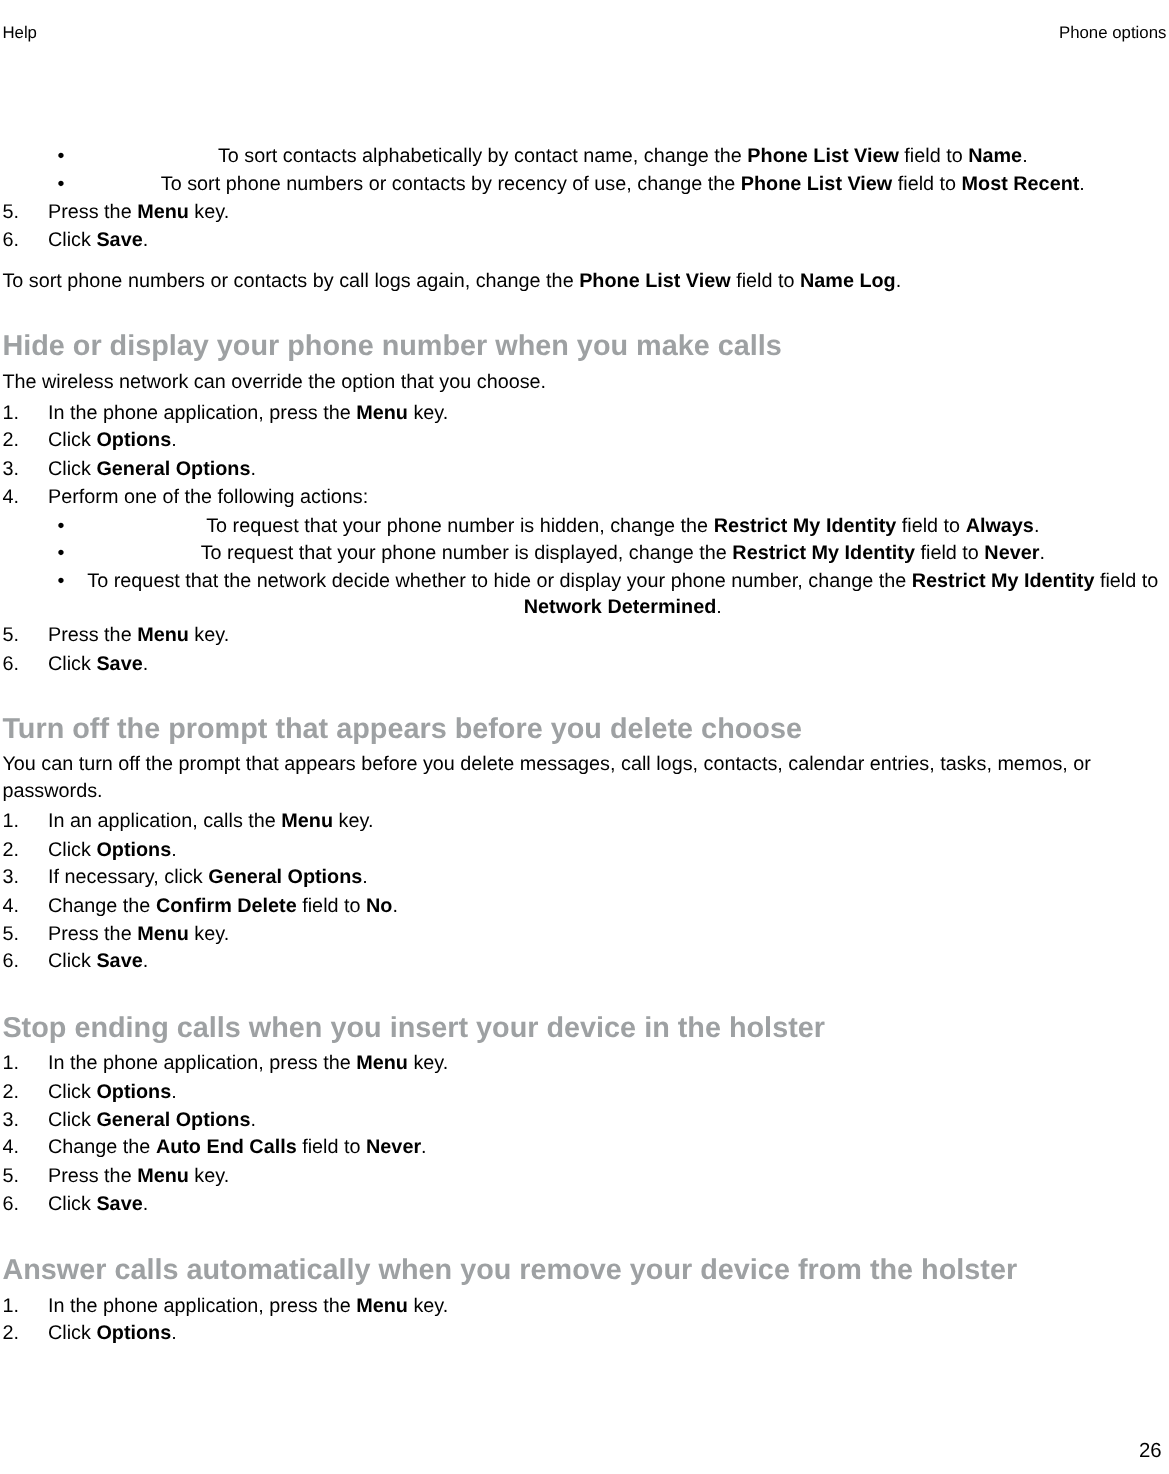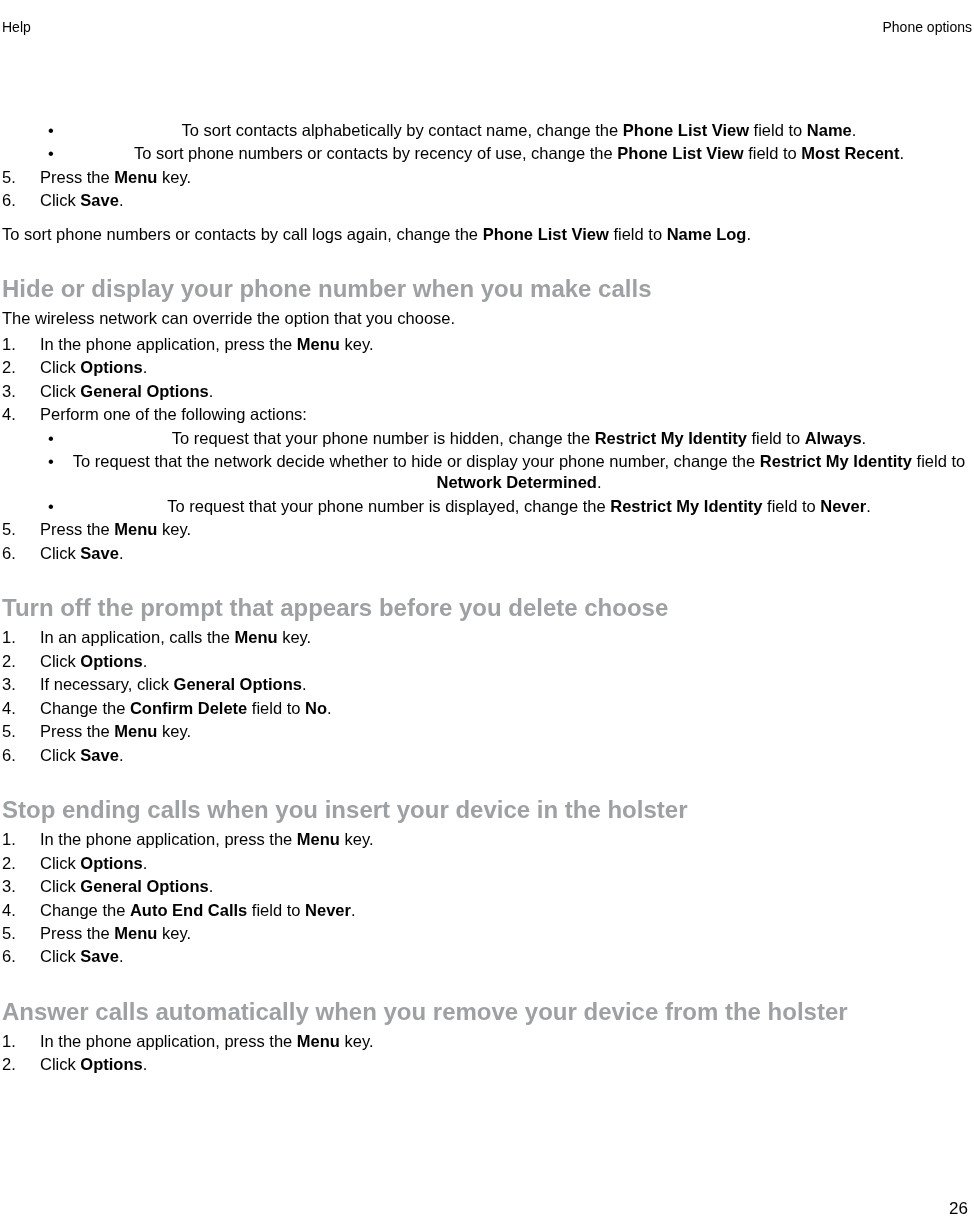--- a/index.html
+++ b/index.html
@@ -115,29 +115,30 @@
     <div class="section-title">Hide or display your phone number when you make calls</div>
     <div class="para">The wireless network can override the option that you choose.</div>
     <ol class="num">
       <li><span class="num-label">1.</span><span>In the phone application, press the </span><span class="b">Menu</span><span> key.</span></li>
       <li><span class="num-label">2.</span><span>Click </span><span class="b">Options</span><span>.</span></li>
       <li><span class="num-label">3.</span><span>Click </span><span class="b">General Options</span><span>.</span></li>
       <li><span class="num-label">4.</span><span>Perform one of the following actions:</span></li>
     </ol>
     <ul class="bul">
       <li><span>To request that your phone number is hidden, change the </span><span class="b">Restrict My Identity</span><span> field to </span><span class="b">Always</span><span>.</span></li>
+      <li><span>To request that your phone number is displayed, change the </span><span class="b">Restrict My Identity</span><span> field to </span><span class="b">Never</span><span>.</span></li>
       <li><span>To request that the network decide whether to hide or display your phone number, change the </span><span class="b">Restrict My Identity</span><span> field to </span><span class="b">Network Determined</span><span>.</span></li>
-      <li><span>To request that your phone number is displayed, change the </span><span class="b">Restrict My Identity</span><span> field to </span><span class="b">Never</span><span>.</span></li>
     </ul>
     <ol class="num">
       <li><span class="num-label">5.</span><span>Press the </span><span class="b">Menu</span><span> key.</span></li>
       <li><span class="num-label">6.</span><span>Click </span><span class="b">Save</span><span>.</span></li>
     </ol>
 
     <div class="section-title">Turn off the prompt that appears before you delete choose</div>
+    <div class="para">You can turn off the prompt that appears before you delete messages, call logs, contacts, calendar entries, tasks, memos, or passwords.</div>
     <ol class="num">
       <li><span class="num-label">1.</span><span>In an application, calls the </span><span class="b">Menu</span><span> key.</span></li>
       <li><span class="num-label">2.</span><span>Click </span><span class="b">Options</span><span>.</span></li>
       <li><span class="num-label">3.</span><span>If necessary, click </span><span class="b">General Options</span><span>.</span></li>
       <li><span class="num-label">4.</span><span>Change the </span><span class="b">Confirm Delete</span><span> field to </span><span class="b">No</span><span>.</span></li>
       <li><span class="num-label">5.</span><span>Press the </span><span class="b">Menu</span><span> key.</span></li>
       <li><span class="num-label">6.</span><span>Click </span><span class="b">Save</span><span>.</span></li>
     </ol>
 
     <div class="section-title">Stop ending calls when you insert your device in the holster</div>

